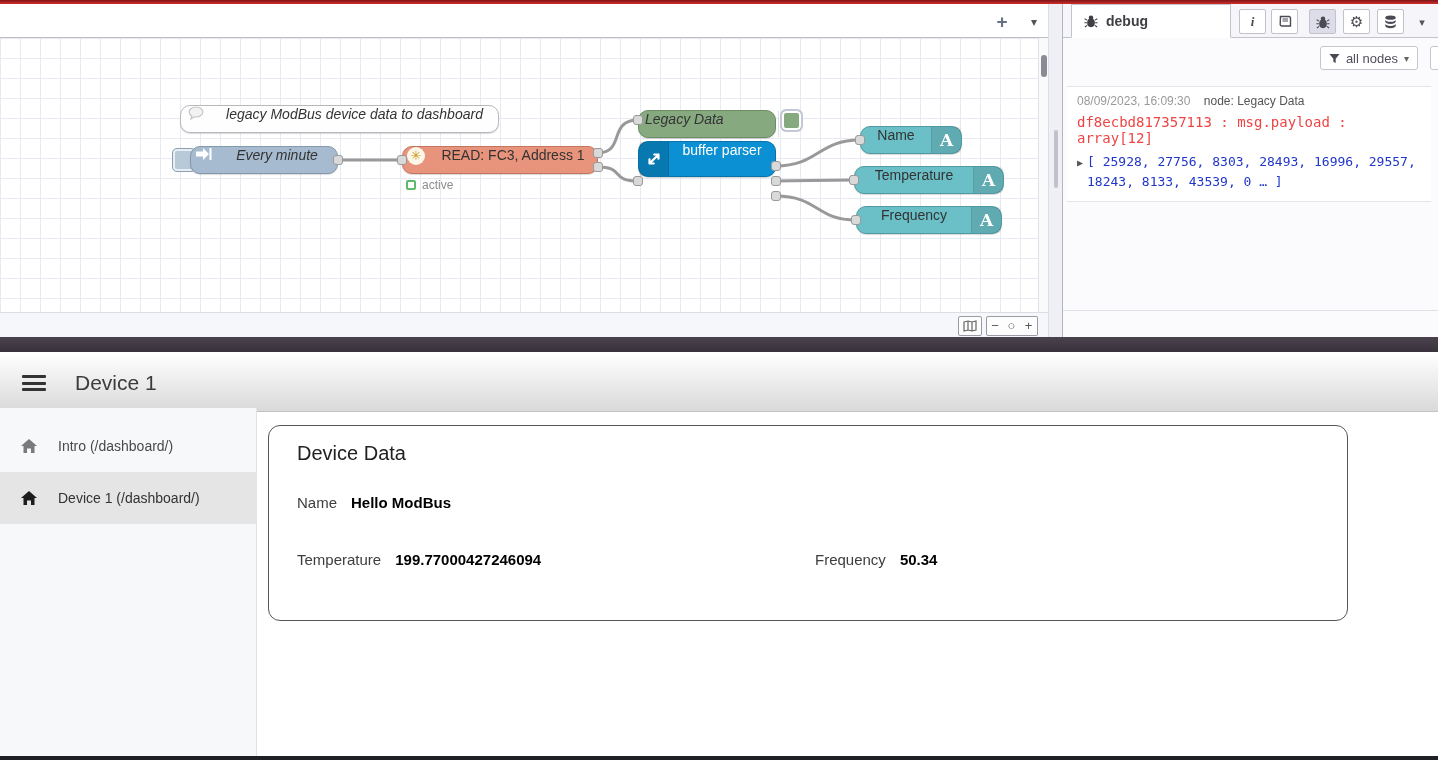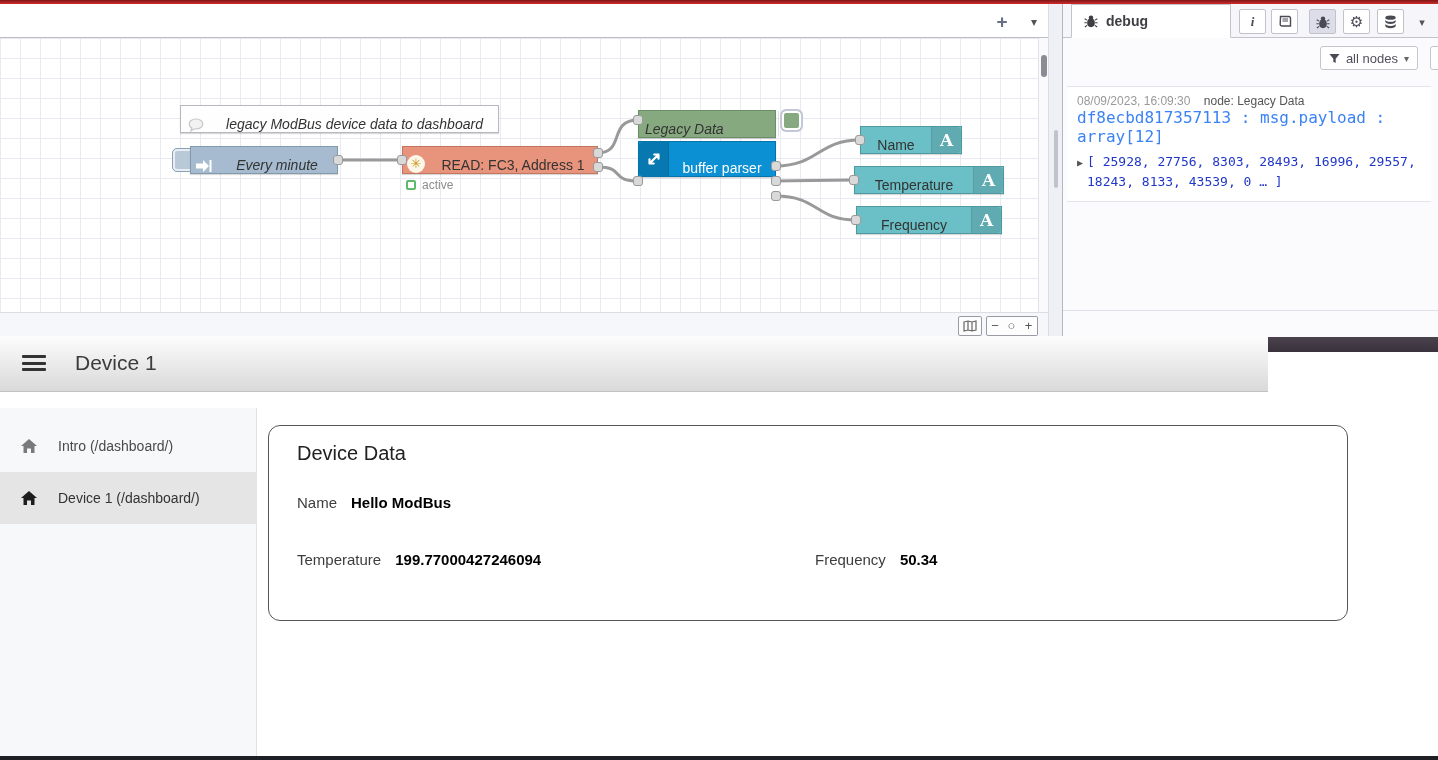--- a/index.html
+++ b/index.html
@@ -18,22 +18,22 @@
   .tabbar-btn.add { left:990px; font-weight:bold; }
   .tabbar-btn.chev { left:1022px; font-size:12px; color:#555; }
 
   
   .canvas { position:absolute; top:38px; left:0; width:1038px; height:274px; background:#fff;
             background-image:linear-gradient(#e9e9f3 1px, transparent 1px),
                              linear-gradient(90deg,#e9e9f3 1px, transparent 1px);
             background-size:20px 20px; }
   .wires { position:absolute; top:0; left:0; width:1038px; height:274px; }
 
-  .node { position:absolute; height:28px; border-radius:0; border:1px solid rgba(0,0,0,.30);
-          display:flex; align-items:flex-end; font-size:14px; color:#333;
+  .node { position:absolute; height:28px; border-radius:10px; border:1px solid rgba(0,0,0,.30);
+          display:flex; align-items:flex-start; font-size:14px; color:#333;
           box-shadow:0 1px 1px rgba(0,0,0,.15); cursor:pointer; }
   .node .lbl { flex:1; text-align:center; white-space:nowrap; padding:0 6px; }
 
   .comment-node { left:180px; top:67px; width:319px; background:#fefefe; border-color:#b8b8bf; font-style:italic; }
   .comment-icon { width:30px; display:flex; justify-content:center; color:#cfcfcf; }
 
   .inject-btn { position:absolute; left:172px; top:110px; width:24px; height:24px; border-radius:5px;
                 background:#bac9d7; border:1px solid #8da1b4; box-shadow:inset 0 0 0 2px #e8eef3; cursor:pointer; }
   .inject-node { left:190px; top:108px; width:148px; background:#a6bbcf; border-color:#8399ac; font-style:italic; }
   .inject-icon { width:26px; display:flex; justify-content:center; }
@@ -114,42 +114,42 @@
   .dbg-filterrow { position:absolute; top:34px; left:0; width:100%; height:40px; display:flex;
                    align-items:center; justify-content:flex-end; gap:12px; padding-right:20px; }
   .pill-btn { height:24px; background:#fff; border:1px solid #c5c5ce; border-radius:3px; color:#50505a;
               font-size:13px; display:flex; align-items:center; gap:6px; padding:0 8px; cursor:pointer; }
   .pill-btn .car { font-size:10px; color:#666; }
 
   .dbg-msg { position:absolute; top:82px; left:4px; width:364px; background:#fff;
              border-top:1px solid #e4e4ec; border-bottom:1px solid #e4e4ec; padding:7px 10px 9px 10px; }
   .msg-head { font-size:12px; color:#999; }
   .msg-head .nodename { color:#555; margin-left:10px; }
-  .msg-meta { font-size:16px; color:#3b82f6; 
+  .msg-meta { font-size:14px; color:#ef4444; margin-top:6px;
               font-family:"DejaVu Sans Mono","Liberation Mono",monospace; }
   .msg-payload { margin-top:6px; font-family:"DejaVu Sans Mono","Liberation Mono",monospace;
                  font-size:13px; color:#2036c8; display:flex; gap:4px; width:352px; line-height:1.55; }
   .msg-payload .caret { color:#555; font-size:10px; padding-top:3px; cursor:pointer; }
 
   .dbg-scroll { position:absolute; top:76px; right:0; width:8px; height:232px; background:#f1f2f7; }
   .dbg-scroll .thumb { position:absolute; top:6px; left:1px; width:6px; height:118px; background:#d2d6e3; }
 
   .dbg-footer { position:absolute; bottom:0; left:0; width:100%; height:27px; border-top:1px solid #dfdfe7;
                 background:#fbfbfd; }
   .dbg-monitor { position:absolute; right:8px; top:2px; width:26px; height:22px; background:#fff;
                  border:1px solid #c2c2cb; border-radius:2px; display:flex; align-items:center;
                  justify-content:center; cursor:pointer; }
 
   
   .mid-strip { position:absolute; top:337px; left:0; width:1438px; height:15px;
                background:linear-gradient(#4a434d,#39323c); }
   .bottom-strip { position:absolute; top:756px; left:0; width:1438px; height:4px; background:#1f1f26; }
 
   
-  .dash-header { position:absolute; top:336px; left:0; width:1268px; height:56px;
+  .dash-header { position:absolute; top:356px; left:0; width:1438px; height:56px;
                  background:linear-gradient(#fdfdfd,#d9d9d9); border-bottom:1px solid #c2c2c2; }
   .hamburger { position:absolute; left:22px; top:17px; width:24px; height:20px; cursor:pointer;
                display:flex; flex-direction:column; justify-content:space-between; padding:2px 0; }
   .hamburger span { display:block; height:3px; background:#333; border-radius:1px; }
   .dash-title { position:absolute; left:75px; top:15px; font-size:21px; color:#3c3c3c; }
 
   .dash-sidebar { position:absolute; top:408px; left:0; width:257px; height:348px; background:#f7f8f9;
                   border-right:1px solid #e2e2e2; }
   .side-item { position:absolute; left:0; width:257px; height:52px; display:flex; align-items:center;
                cursor:pointer; }

